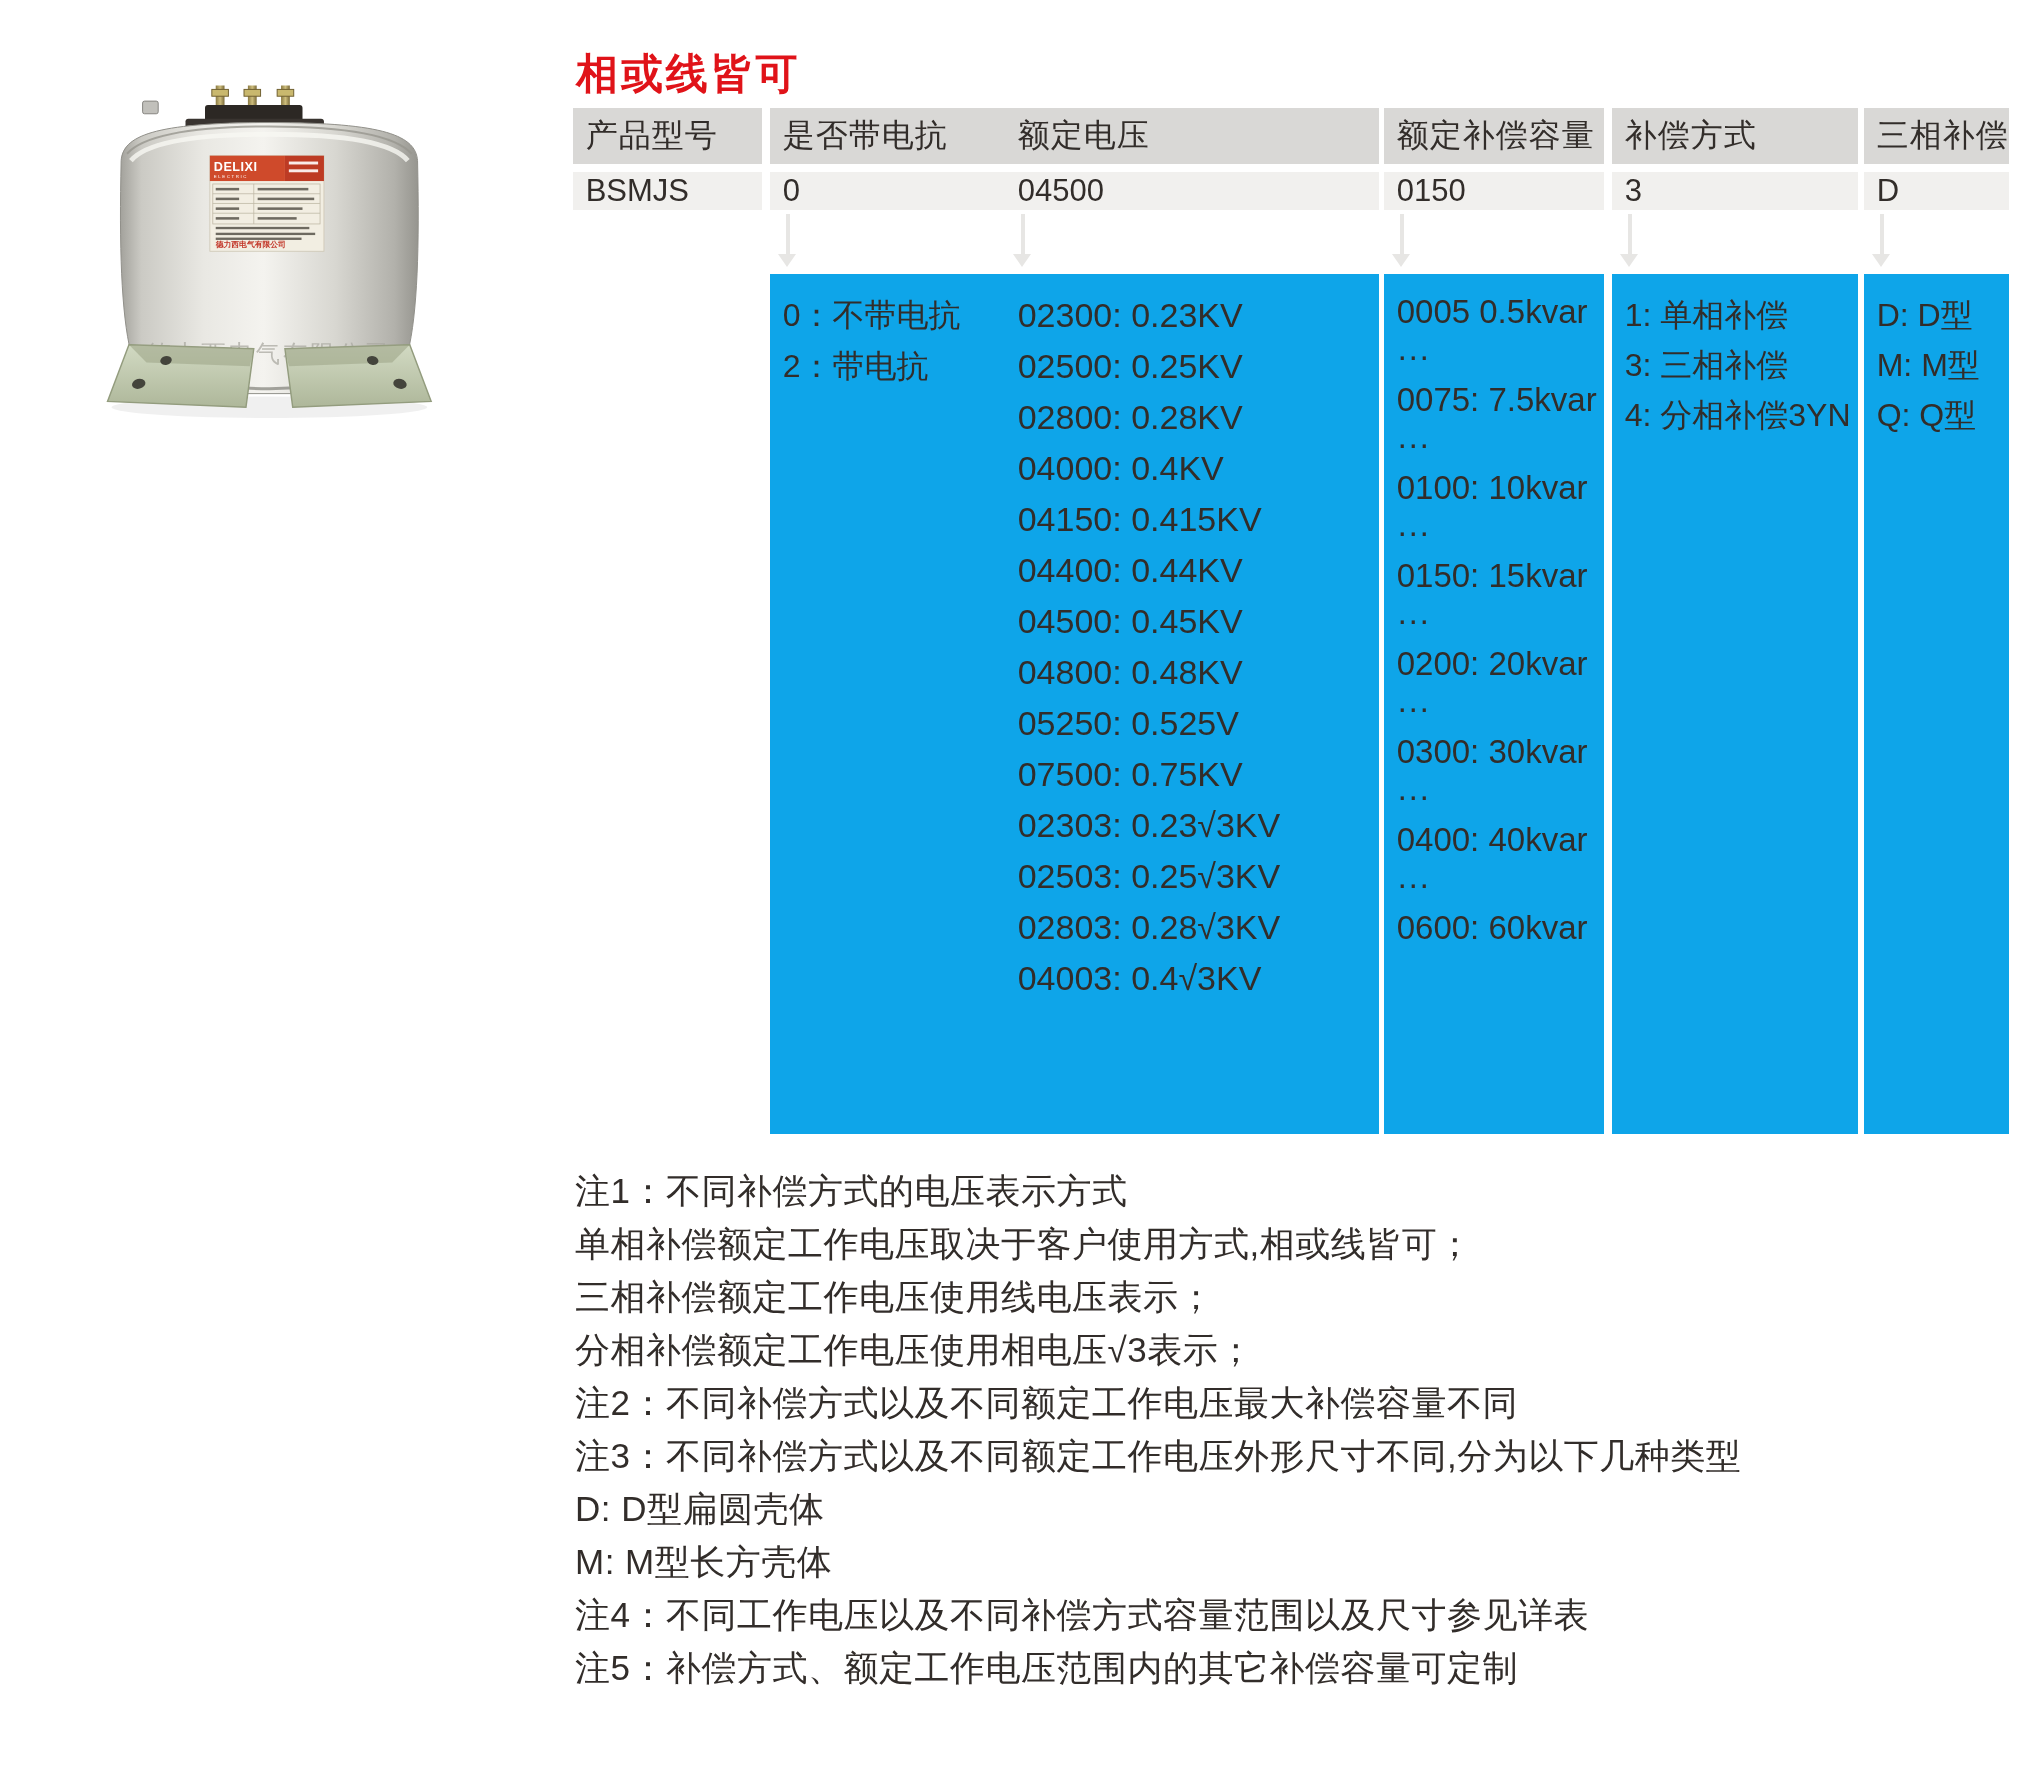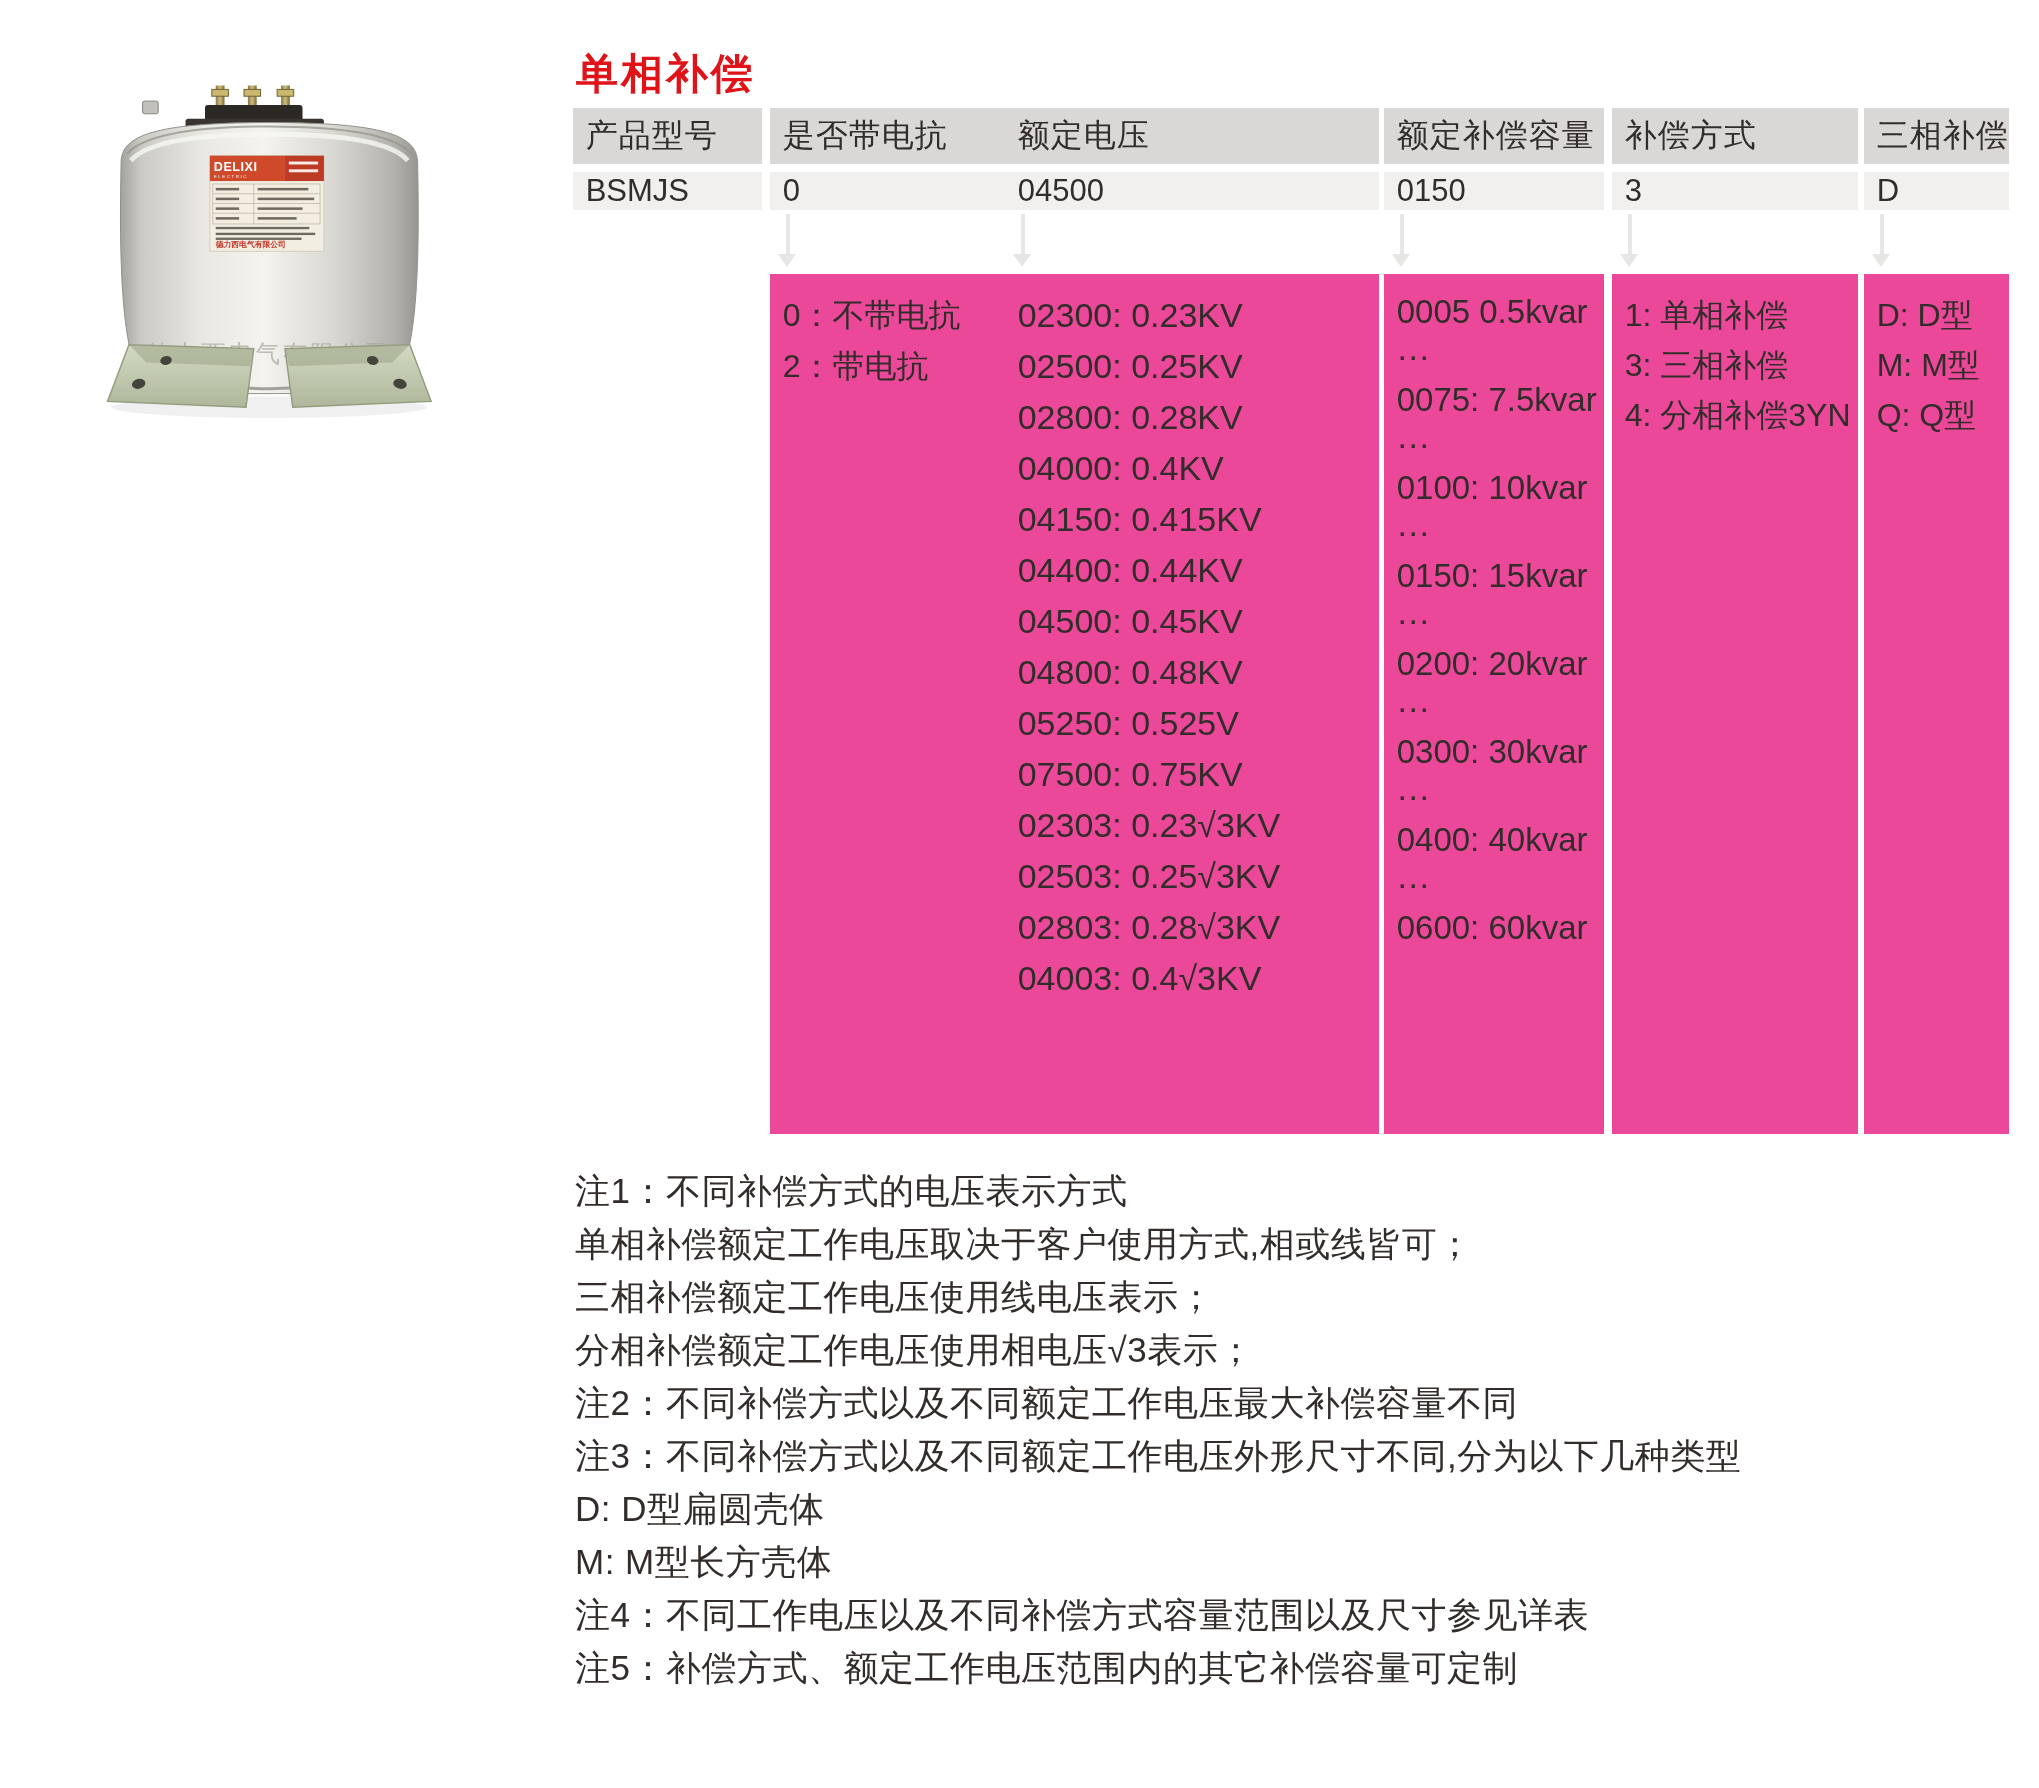--- a/index.html
+++ b/index.html
@@ -21,21 +21,21 @@
     position:absolute;top:172px;height:38px;left:0;right:0;background:#f1f0ee;
     font-size:31px;display:flex;align-items:center;padding-left:12.7px;box-sizing:border-box;
   }
   .drop-arrow{position:absolute;top:214px;left:7.8px;width:20.5px;}
   .drop-arrow .stem{width:4.9px;height:40px;background:#e7e6e4;margin-left:7.8px;}
   .drop-arrow .head{
     width:0;height:0;border-left:9.8px solid transparent;border-right:9.8px solid transparent;
     border-top:13.7px solid #e7e6e4;
   }
   .panel{
-    position:absolute;top:274px;height:860px;left:0;right:0;background:#ec4899;
+    position:absolute;top:274px;height:860px;left:0;right:0;background:#0ea5e9;
     box-sizing:border-box;padding:15.6px 0 0 12.7px;overflow:hidden;
   }
   .panel .li{white-space:nowrap;}
   .p-c2 .li{font-size:32px;line-height:51px;}
   .p-c3 .li{font-size:34px;line-height:51px;}
   .p-c4 .li{font-size:33px;line-height:44px;}
   .p-c5 .li{font-size:32px;line-height:50px;}
   .p-c6 .li{font-size:32px;line-height:50px;}
   .notes{position:absolute;left:575px;top:1164px;width:1385px;}
   .notes .note-line{font-size:35px;line-height:53px;white-space:nowrap;letter-spacing:0.5px;}
@@ -135,21 +135,21 @@
       <ellipse cx="80" cy="308" rx="6" ry="4.5" fill="#44443c" transform="rotate(-14 80 308)"></ellipse>
     </g>
     <g>
       <polygon points="352,350 330,292 202,296 210,356" fill="url(#footGrad)" stroke="#939c7e" stroke-width="1.5"></polygon>
       <polygon points="330,292 202,296 206,314 312,310" fill="#9aa385" opacity="0.55"></polygon>
       <ellipse cx="320" cy="332" rx="7" ry="5" fill="#44443c" transform="rotate(14 320 332)"></ellipse>
       <ellipse cx="292" cy="308" rx="6" ry="4.5" fill="#44443c" transform="rotate(14 292 308)"></ellipse>
     </g>
   </svg>
 
-  <div class="page-title">单相补偿</div>
+  <div class="page-title">相或线皆可</div>
 
   <div class="col" style="left:573px;width:189px;">
     <div class="cell-header">产品型号</div>
     <div class="cell-value">BSMJS</div>
   </div>
 
   <div class="col" style="left:770px;width:274px;">
     <div class="cell-header">是否带电抗</div>
     <div class="cell-value">0</div>
     <div class="drop-arrow">

